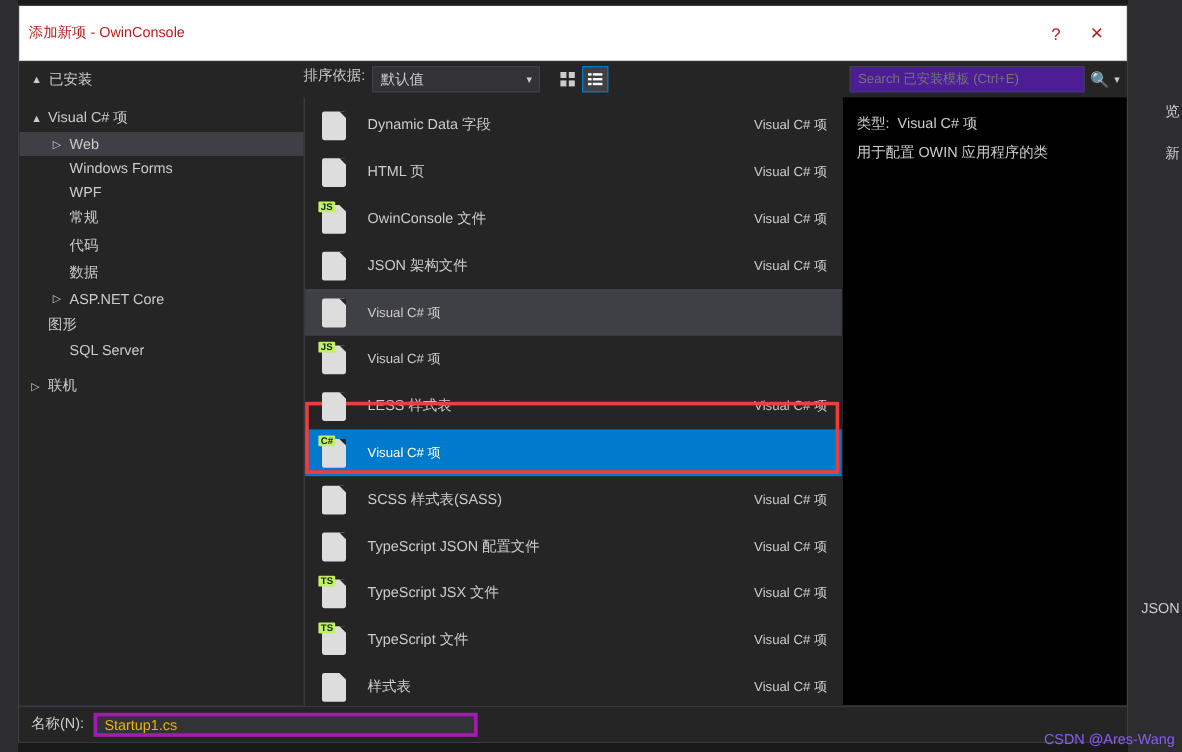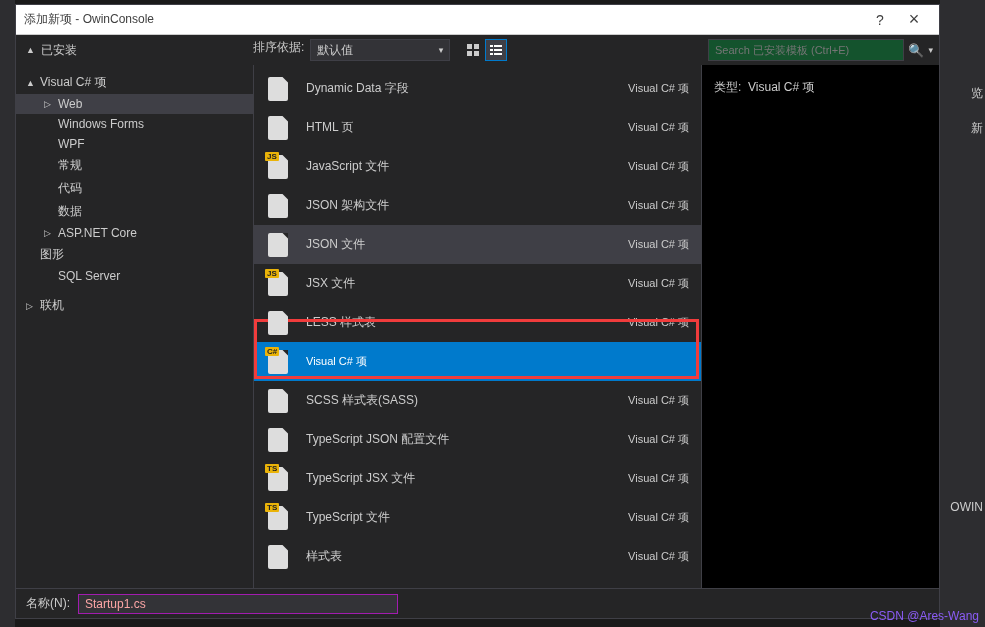--- a/index.html
+++ b/index.html
@@ -20,21 +20,21 @@
   .bg-left div { margin: 50px 0 0 2px; font-size: 11px; }
   .dialog {
     position: absolute;
     left: 15px; top: 4px;
     width: 925px; height: 615px;
     background: #252526;
     border: 1px solid #3f3f46;
     display: flex; flex-direction: column;
   }
   .titlebar {
-    height: 30px; background: #fff; color: #404040;
+    height: 46px; background: #fff; color: #b91c1c;
     display: flex; align-items: center; padding: 0 8px;
     border-bottom: 1px solid #ccc;
   }
   .titlebar .title { flex: 1; font-size: 12px; }
   .titlebar .btn { width: 34px; text-align: center; font-size: 14px; cursor: pointer; }
   .toolbar-row {
     height: 30px; display: flex; align-items: center;
     background: #252526;
   }
   .tree-head {
@@ -47,21 +47,21 @@
     width: 140px; padding: 0 6px; display: flex; align-items: center; justify-content: space-between; gap: 36px;
   }
   .view-icons { display: flex; gap: 1px; margin-left: 6px; }
   .view-icon {
     width: 22px; height: 22px; display: flex; align-items: center; justify-content: center;
     border: 1px solid transparent;
   }
   .view-icon.active { border-color: #007acc; background: #3f3f46; }
   .search-area { width: 237px; display: flex; align-items: center; padding: 0 6px; gap: 4px; }
   .search-input {
-    flex: 1; background: #14532d; border: 1px solid #3f3f46; height: 22px;
+    flex: 1; background: #4c1d95; border: 1px solid #3f3f46; height: 22px;
     color: #999; padding: 0 6px; font-size: 11px;
   }
   .mag { color: #ccc; font-size: 13px; }
   .main {
     flex: 1; display: flex; overflow: hidden;
   }
   .tree {
     width: 237px; background: #252526; padding: 6px 0; overflow: auto;
   }
   .tree-item {
@@ -94,55 +94,55 @@
   }
   .info {
     width: 237px; background: #000000; padding: 10px 12px; font-size: 12px;
     line-height: 2;
   }
   .footer {
     height: 30px; display: flex; align-items: center; padding: 0 10px;
     background: #252526; border-top: 1px solid #3f3f46; gap: 8px;
   }
   .footer input {
-    background: #333337; border: 1px solid #a21caf; height: 20px;
-    color: #fca5a5; padding: 0 6px; font-size: 12px; width: 320px;
+    background: #333337; border: 3px solid #a21caf; height: 20px;
+    color: #eab308; padding: 0 6px; font-size: 12px; width: 320px;
   }
   .watermark {
     position: absolute; right: 6px; bottom: 4px; color: #8b5cf6; font-size: 12px;
   }
   .bg-right {
     position: absolute; right: 0; top: 0; width: 45px; height: 100%; background: #2d2d30;
     color: #ccc;
   }
   .bg-right div { position: absolute; right: 2px; font-size: 12px; }
   
   .fi {
     width: 20px; height: 24px; background: #ddd; border-radius: 2px; position: relative;
   }
   .fi::after {
     content: ""; position: absolute; right: 0; top: 0; width: 6px; height: 6px;
     background: #252526; clip-path: polygon(100% 0, 0 0, 100% 100%);
   }
   .badge {
     position: absolute; top: -3px; left: -3px; font-size: 8px; font-weight: bold;
-    background: #eab308; color: #222; padding: 0 2px; border-radius: 1px;
+    background: #bef264; color: #222; padding: 0 2px; border-radius: 1px;
   }
 </style>
 </head>
 <body>
 
 <div class="bg-left">
   <div id="bgL"></div>
 </div>
 
 <div class="bg-right">
     <div style="top: 85px;">览</div>
     <div style="top: 120px;">新</div>
-    <div style="top: 500px;">OWIN</div>
+    <div style="top: 500px;">JSON</div>
   </div>
 
 <div class="dialog">
 
   <div class="titlebar">
     <span class="title">添加新项 - OwinConsole</span>
     <span class="btn">?</span>
     <span class="btn" style="font-size:18px;">×</span>
   </div>
 
@@ -248,44 +248,42 @@
           </div>
           <div class="name">HTML 页</div>
           <div class="lang">Visual C# 项</div>
         </div>
         <div class="list-item">
           <div class="ico">
             <div class="fi">
               <div class="badge">JS</div>
             </div>
           </div>
-          <div class="name">JavaScript 文件</div>
+          <div class="name">OwinConsole 文件</div>
           <div class="lang">Visual C# 项</div>
         </div>
         <div class="list-item">
           <div class="ico">
             <div class="fi"></div>
           </div>
           <div class="name">JSON 架构文件</div>
           <div class="lang">Visual C# 项</div>
         </div>
         <div class="list-item" style="background: rgb(63, 63, 70);">
           <div class="ico">
             <div class="fi"></div>
           </div>
-          <div class="name">JSON 文件</div>
           <div class="lang">Visual C# 项</div>
         </div>
         <div class="list-item">
           <div class="ico">
             <div class="fi">
               <div class="badge">JS</div>
             </div>
           </div>
-          <div class="name">JSX 文件</div>
           <div class="lang">Visual C# 项</div>
         </div>
         <div class="list-item">
           <div class="ico">
             <div class="fi"></div>
           </div>
           <div class="name">LESS 样式表</div>
           <div class="lang">Visual C# 项</div>
         </div>
         <div class="list-item sel">
@@ -334,20 +332,21 @@
           </div>
           <div class="name">样式表</div>
           <div class="lang">Visual C# 项</div>
         </div>
       </div>
     <div class="info">
       <div>
         <span>类型:</span>
         &nbsp;<span>Visual C# 项</span>
       </div>
+      <div>用于配置 OWIN 应用程序的类</div>
     </div>
   </div>
 
   <div class="footer">
     <span>名称(N):</span>
     <input value="Startup1.cs" style="">
   </div>
 
 </div>
 

